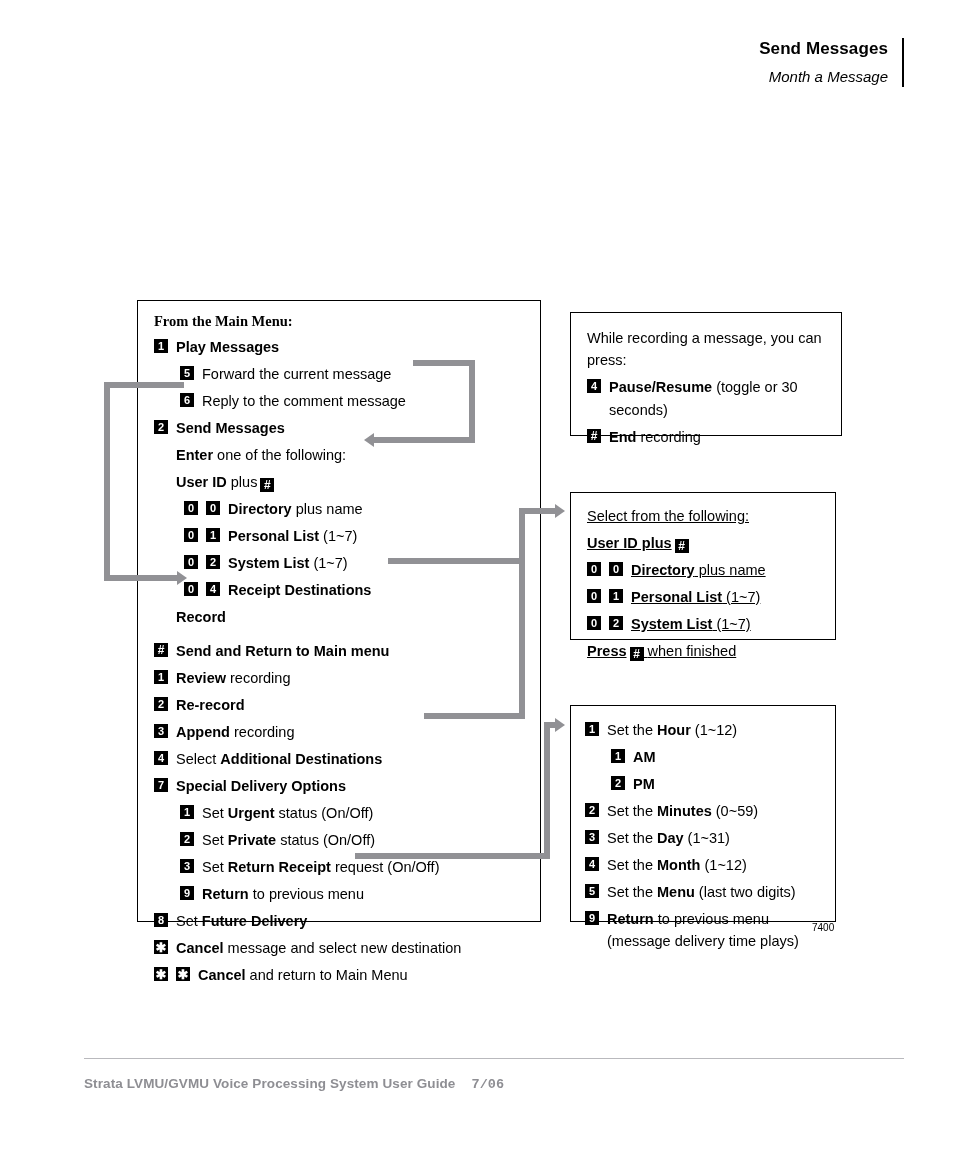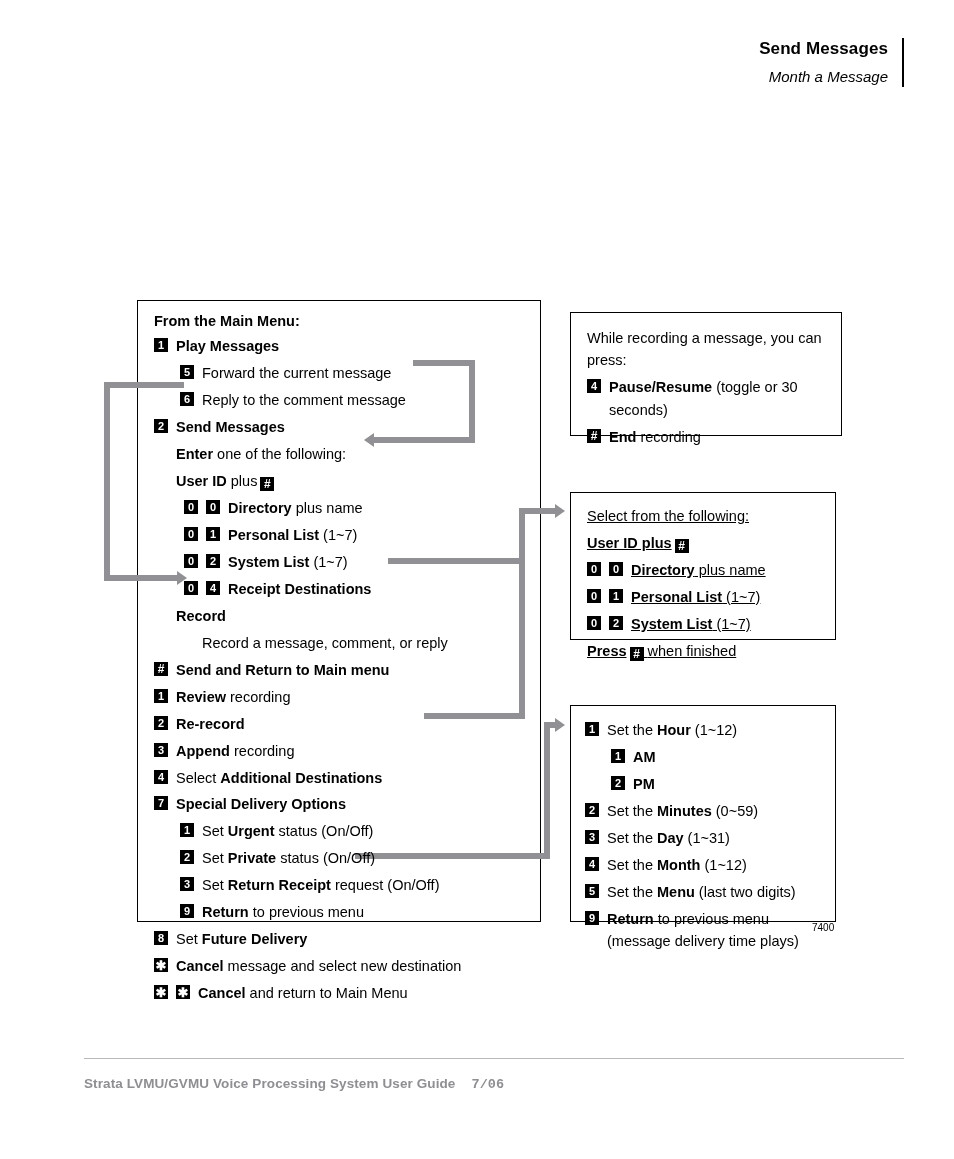--- a/index.html
+++ b/index.html
@@ -118,21 +118,21 @@
   }
   .key-spacer { display: inline-block; width: 22px; }
 
   b { font-weight: bold; }
 
   
   .ind-0 { margin-left: 0px; }
   .ind-1 { margin-left: 26px; }
   .ind-2 { margin-left: 30px; }
 
-  .heading { font-weight: bold; font-size: 14.5px; margin-bottom: 6px; }
+  .heading { font-weight: bold; font-size: 14.5px; margin-bottom: 6px; font-family: Liberation Serif, serif; }
   .plain-line { font-size: 14.5px; line-height: 1.55; margin-bottom: 4.5px; }
 
   
   .conn {
     position: absolute;
     background: #919195;
     z-index: 1;
   }
   .arrow {
     position: absolute;
@@ -258,21 +258,20 @@
         <div class="row ind-0">
           <span class="keys">
             <span class="key-spacer"></span>
           </span>
           <span class="txt"><b>Record</b></span>
         </div>
         <div class="row ind-1">
           <span class="keys">
             <span class="key-spacer"></span>
           </span>
-          <span class="txt">Record a message, comment, or reply</span>
         </div>
         <div class="row ind-0">
           <span class="keys">
             <span class="key hash">#</span>
           </span>
           <span class="txt"><b>Send and Return to Main menu</b></span>
         </div>
         <div class="row ind-0">
           <span class="keys">
             <span class="key">1</span>

